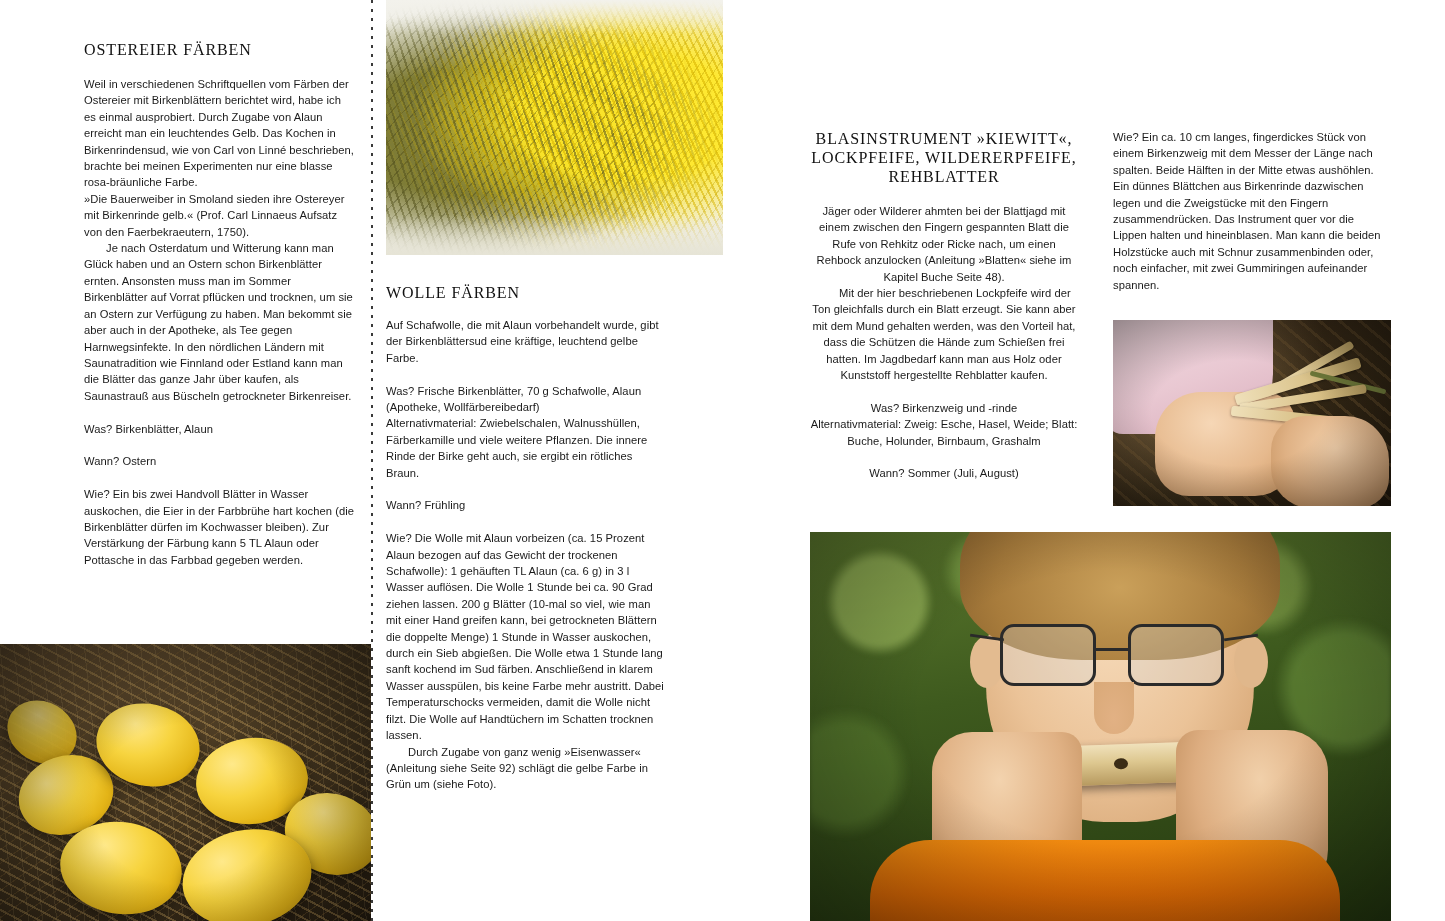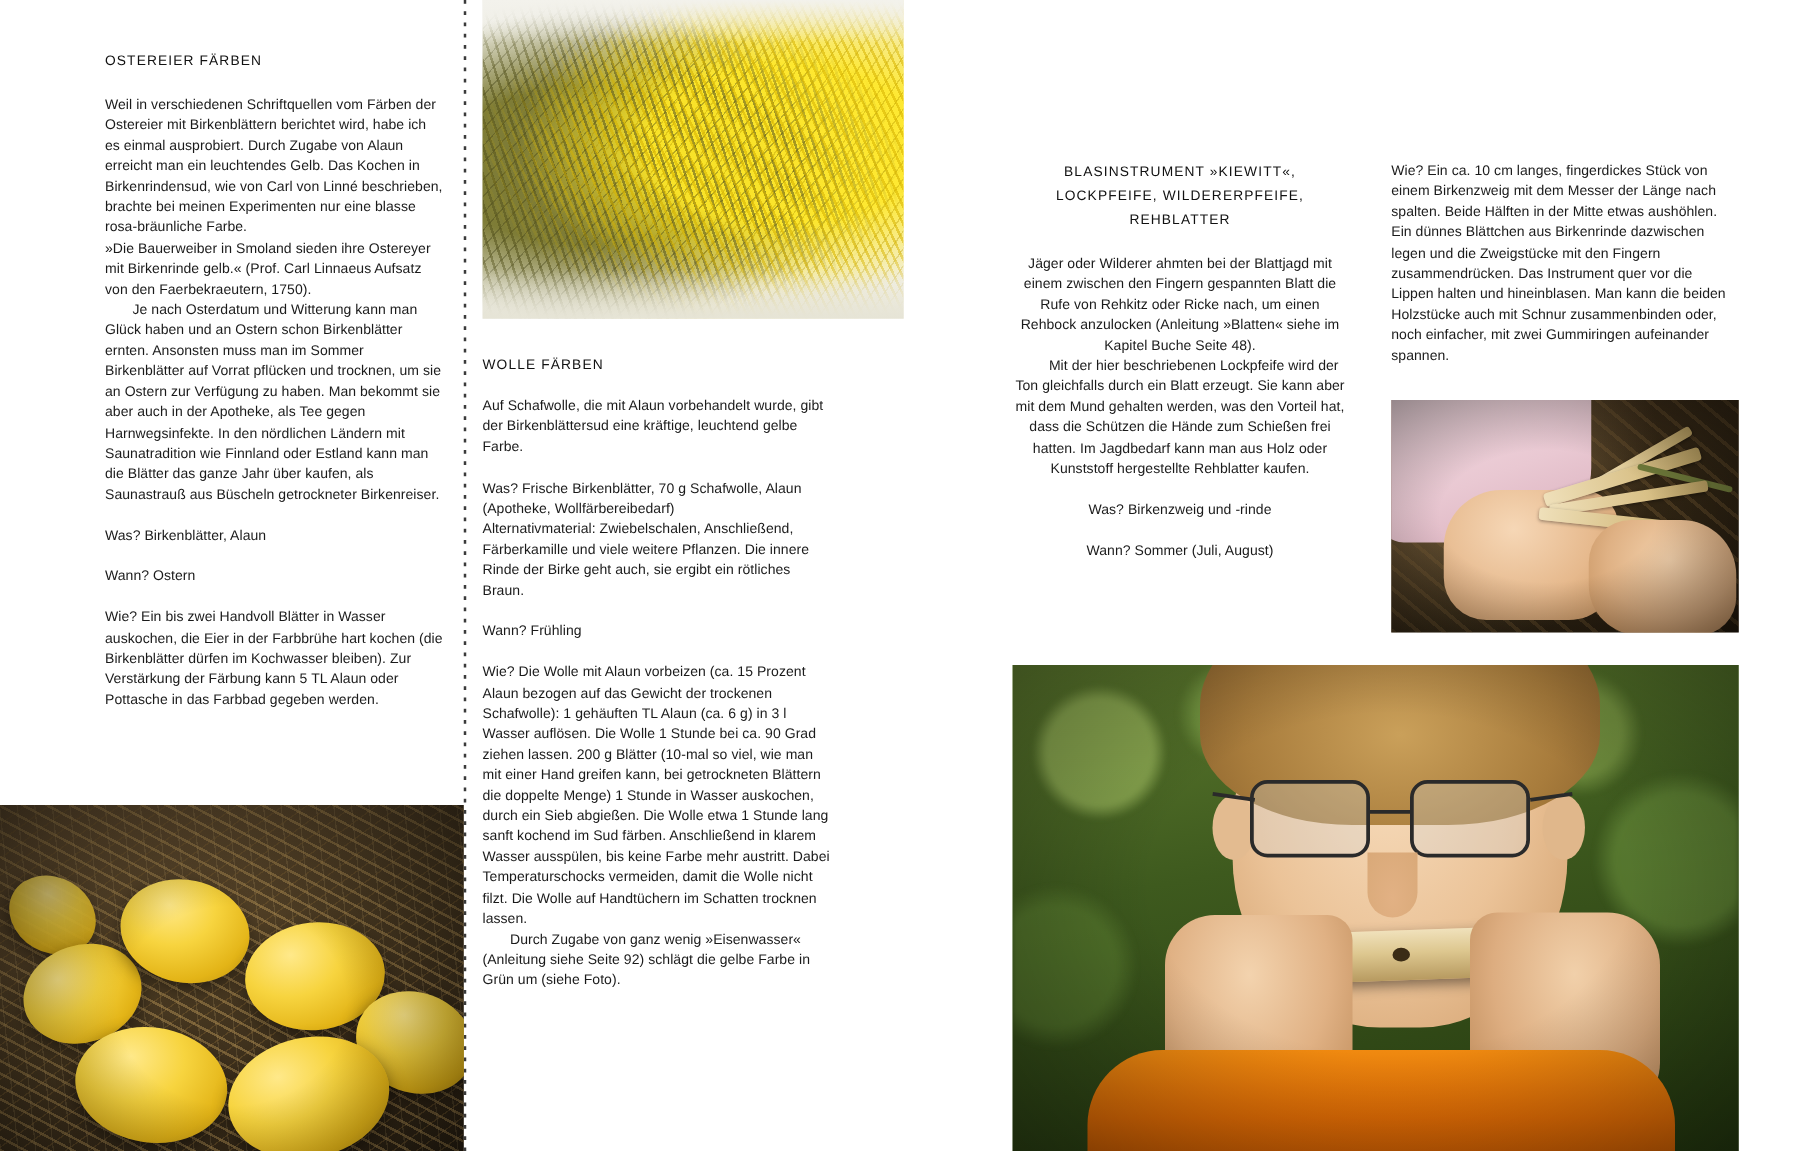--- a/index.html
+++ b/index.html
@@ -35,26 +35,27 @@
     color: #1a1a1a;
     text-align: left;
     letter-spacing: 0.05px;
   }
   .col p { margin: 0; }
   .col p + p { margin-top: 0; }
   .gap { height: 16.4px; }
   .indent { text-indent: 22px; }
 
   h2.section-title {
-    font-size: 11px;
+    font-size: 16px;
     line-height: 19px;
     font-weight: 400;
     letter-spacing: 0.9px;
     color: #111;
     margin-bottom: 17px;
+    font-family: Liberation Serif, serif;
   }
   h2.section-title.tight { margin-bottom: 15px; }
 
   
   #col-1 { left: 84px;  top: 40px;  width: 272px; }
   #col-2 { left: 386px; top: 283px; width: 280px; }
   #col-3 { left: 810px; top: 129px; width: 268px; text-align: center; }
   #col-4 { left: 1113px;top: 129px; width: 278px; }
 
   
@@ -264,34 +265,35 @@
     <p>Wann? Ostern</p>
     <div class="gap"></div>
     <p>Wie? Ein bis zwei Handvoll Blätter in Wasser auskochen, die Eier in der Farbbrühe hart kochen (die Birkenblätter dürfen im Kochwasser bleiben). Zur Verstärkung der Färbung kann 5 TL Alaun oder Pottasche in das Farbbad gegeben werden.</p>
   </div>
 
   <div class="col" id="col-2">
     <h2 class="section-title tight">WOLLE FÄRBEN</h2>
     <p>Auf Schafwolle, die mit Alaun vorbehandelt wurde, gibt der Birkenblättersud eine kräftige, leuchtend gelbe Farbe.</p>
     <div class="gap"></div>
     <p>Was? Frische Birkenblätter, 70 g Schafwolle, Alaun (Apotheke, Wollfärbereibedarf)</p>
-    <p>Alternativmaterial: Zwiebelschalen, Anschließend, Färberkamille und viele weitere Pflanzen. Die innere Rinde der Birke geht auch, sie ergibt ein rötliches Braun.</p>
+    <p>Alternativmaterial: Zwiebelschalen, Walnusshüllen, Färberkamille und viele weitere Pflanzen. Die innere Rinde der Birke geht auch, sie ergibt ein rötliches Braun.</p>
     <div class="gap"></div>
     <p>Wann? Frühling</p>
     <div class="gap"></div>
     <p>Wie? Die Wolle mit Alaun vorbeizen (ca. 15 Prozent Alaun bezogen auf das Gewicht der trockenen Schafwolle): 1 gehäuften TL Alaun (ca. 6 g) in 3 l Wasser auflösen. Die Wolle 1 Stunde bei ca. 90 Grad ziehen lassen. 200 g Blätter (10-mal so viel, wie man mit einer Hand greifen kann, bei getrockneten Blättern die doppelte Menge) 1 Stunde in Wasser auskochen, durch ein Sieb abgießen. Die Wolle etwa 1 Stunde lang sanft kochend im Sud färben. Anschließend in klarem Wasser ausspülen, bis keine Farbe mehr austritt. Dabei Temperaturschocks vermeiden, damit die Wolle nicht filzt. Die Wolle auf Handtüchern im Schatten trocknen lassen.</p>
     <p class="indent">Durch Zugabe von ganz wenig »Eisenwasser« (Anleitung siehe Seite 92) schlägt die gelbe Farbe in Grün um (siehe Foto).</p>
   </div>
 
   <div class="col" id="col-3">
     <h2 class="section-title">BLASINSTRUMENT »KIEWITT«, LOCKPFEIFE, WILDERERPFEIFE, REHBLATTER</h2>
     <p>Jäger oder Wilderer ahmten bei der Blattjagd mit einem zwischen den Fingern gespannten Blatt die Rufe von Rehkitz oder Ricke nach, um einen Rehbock anzulocken (Anleitung »Blatten« siehe im Kapitel Buche Seite 48).</p>
     <p class="indent">Mit der hier beschriebenen Lockpfeife wird der Ton gleichfalls durch ein Blatt erzeugt. Sie kann aber mit dem Mund gehalten werden, was den Vorteil hat, dass die Schützen die Hände zum Schießen frei hatten. Im Jagdbedarf kann man aus Holz oder Kunststoff hergestellte Rehblatter kaufen.</p>
     <div class="gap"></div>
     <p>Was? Birkenzweig und -rinde</p>
+    <p>Alternativmaterial: Zweig: Esche, Hasel, Weide; Blatt: Buche, Holunder, Birnbaum, Grashalm</p>
     <div class="gap"></div>
     <p>Wann? Sommer (Juli, August)</p>
   </div>
 
   <div class="col" id="col-4">
     <p>Wie? Ein ca. 10 cm langes, fingerdickes Stück von einem Birkenzweig mit dem Messer der Länge nach spalten. Beide Hälften in der Mitte etwas aushöhlen. Ein dünnes Blättchen aus Birkenrinde dazwischen legen und die Zweigstücke mit den Fingern zusammendrücken. Das Instrument quer vor die Lippen halten und hineinblasen. Man kann die beiden Holzstücke auch mit Schnur zusammenbinden oder, noch einfacher, mit zwei Gummiringen aufeinander spannen.</p>
   </div>
 
 </div>
 

